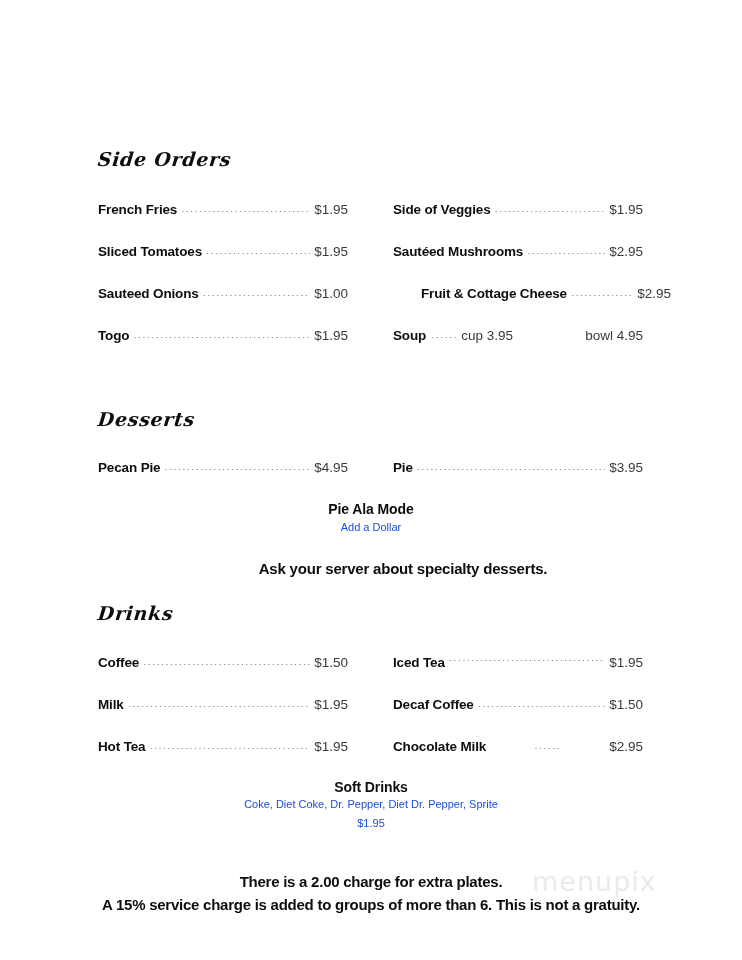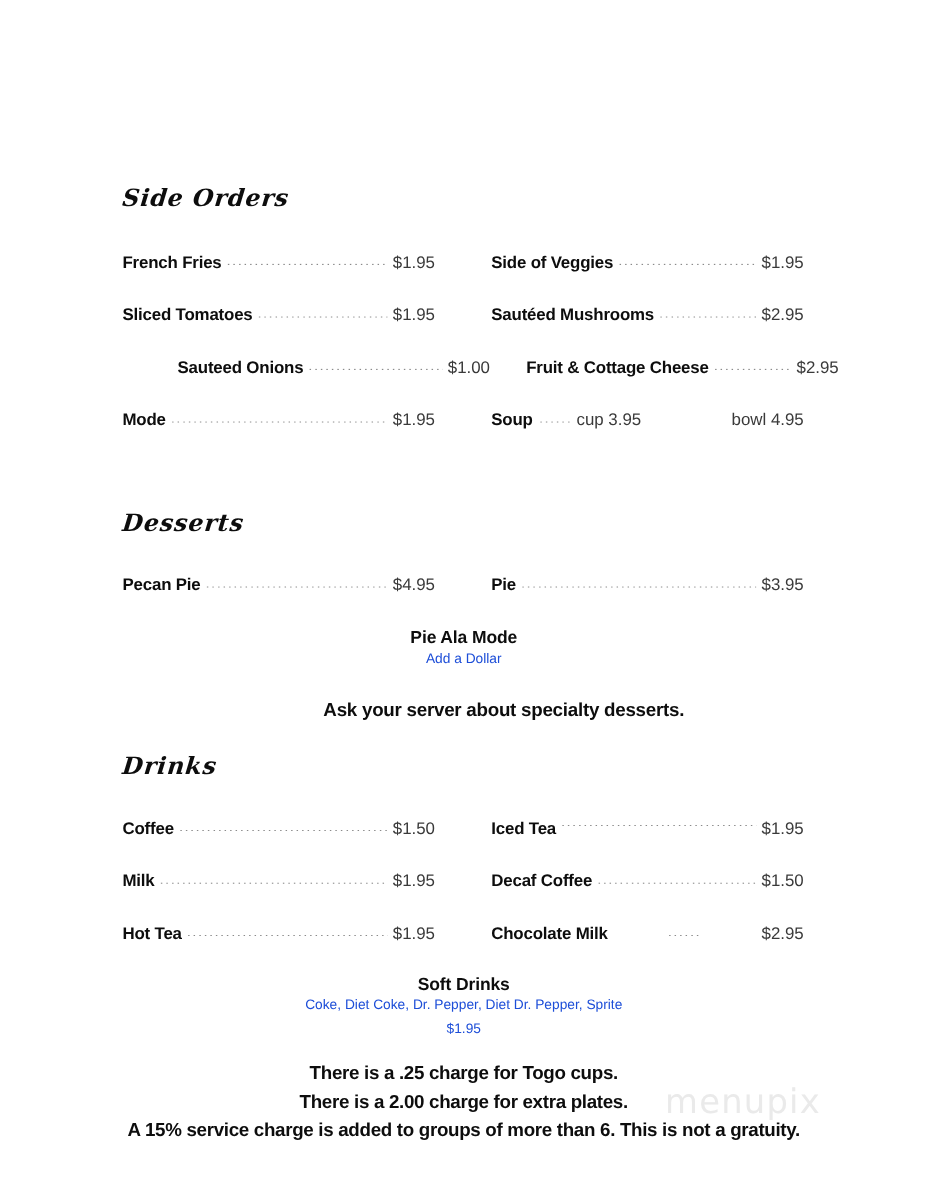--- a/index.html
+++ b/index.html
@@ -198,35 +198,35 @@
         <span class="price">$1.95</span>
       </div>
       <div class="cell right" style="top:42px;">
         <span class="item-name">Sautéed  Mushrooms</span>
         <span class="leader"></span>
         <span class="price">$2.95</span>
       </div>
     </div>
 
     <div class="menu-row">
-      <div class="cell left" style="top:84px;margin-left:44px;">
+      <div class="cell left" style="top:84px;">
         <span class="item-name">Sauteed Onions</span>
         <span class="leader"></span>
         <span class="price">$1.00</span>
       </div>
       <div class="cell right" style="top:84px;margin-left:28px;">
         <span class="item-name">Fruit &amp; Cottage Cheese</span>
         <span class="leader"></span>
         <span class="price">$2.95</span>
       </div>
     </div>
 
     <div class="menu-row">
       <div class="cell left" style="top:126px;">
-        <span class="item-name">Mode</span>
+        <span class="item-name">Togo</span>
         <span class="leader"></span>
         <span class="price">$1.95</span>
       </div>
       <div class="cell right soup" style="top:126px;">
         <span class="item-name">Soup</span>
         <span class="leader"></span>
         <span class="soup-cup">cup  3.95</span>
         <span class="soup-spacer"></span>
         <span class="soup-bowl">bowl  4.95</span>
       </div>
@@ -297,17 +297,16 @@
         <span class="price">$2.95</span>
       </div>
     </div>
 
   </div>
 
   <div class="center-note note-bold" style="top:779px;">Soft Drinks</div>
   <div class="center-note note-reg" style="top:798px;text-align:center;">Coke, Diet Coke, Dr. Pepper, Diet Dr. Pepper, Sprite</div>
   <div class="center-note note-reg" style="top:817px;">$1.95</div>
 
-  <div class="center-note note-footer" style="top:850px;">There is a .25 charge for Togo cups.</div>
   <div class="center-note note-footer" style="top:873px;">There is a 2.00 charge for extra plates.</div>
   <div class="center-note note-footer" style="top:896px;">A 15% service charge is added to groups of more than 6. This is not a gratuity.</div>
 
 </div>
 
 </body></html>

